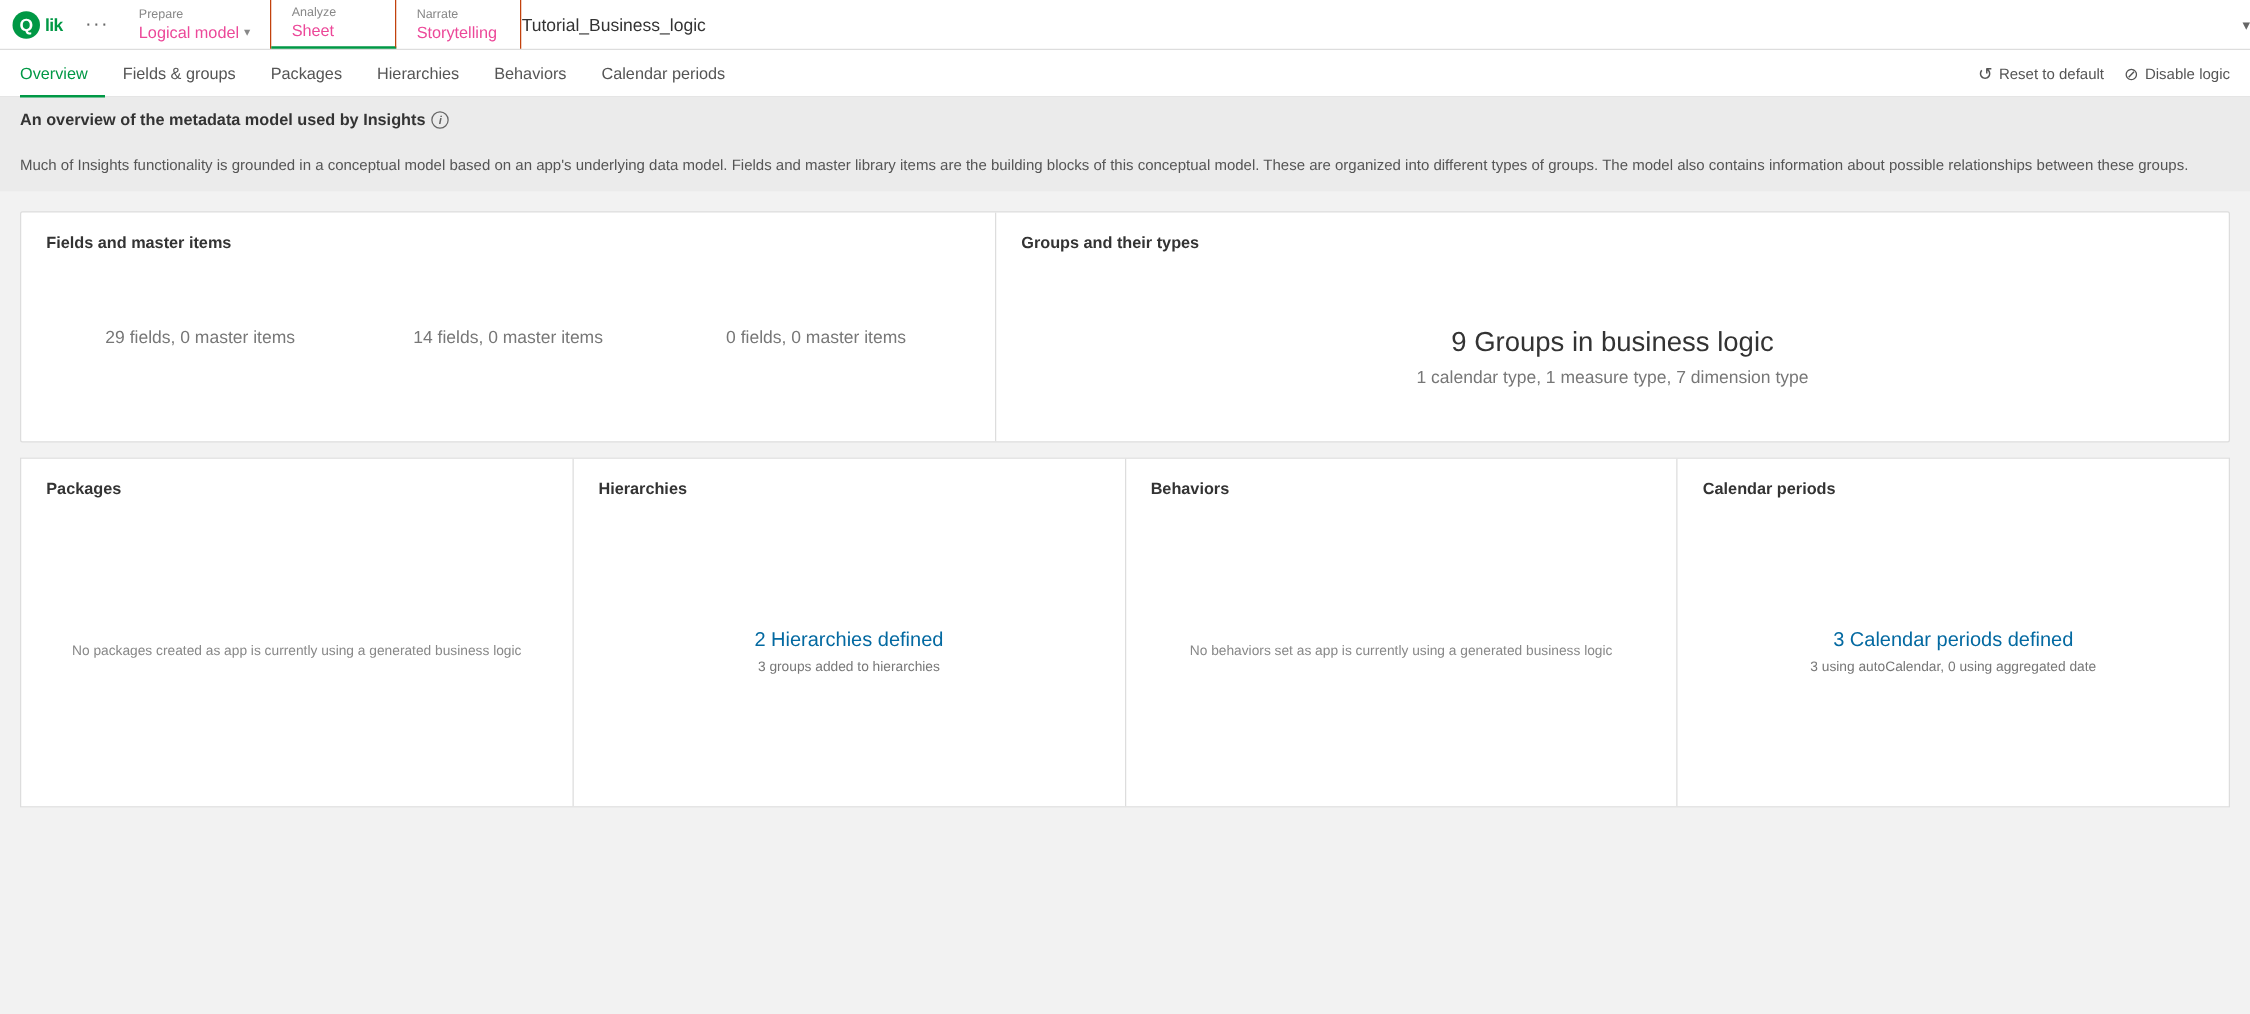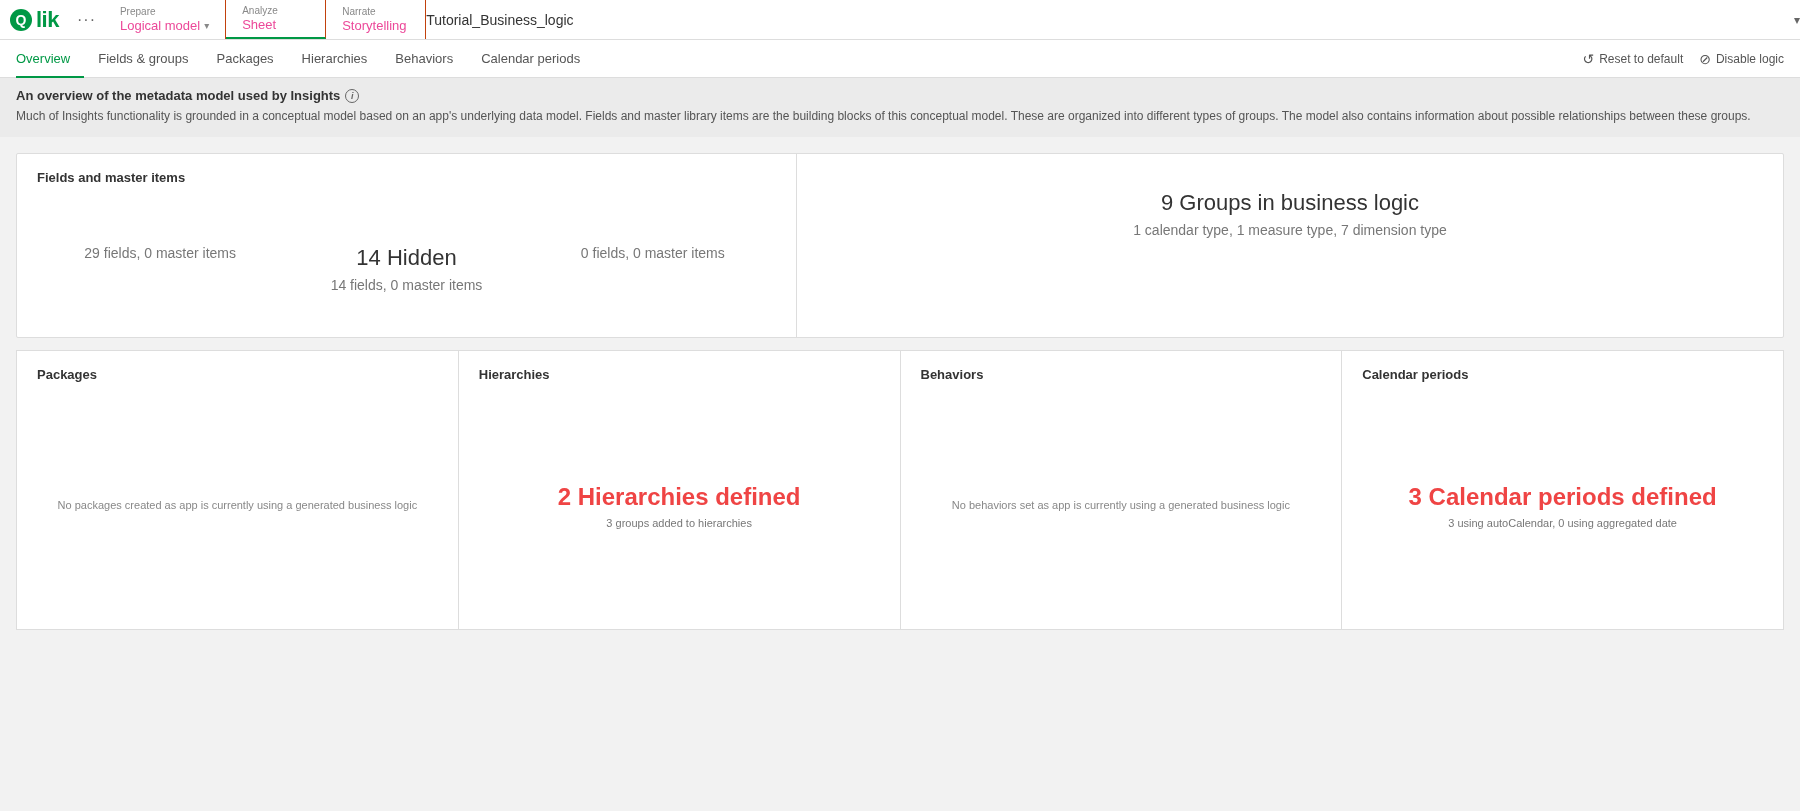--- a/index.html
+++ b/index.html
@@ -19,21 +19,21 @@
       align-items: center;
       padding: 0 10px;
       gap: 6px;
     }
     .qlik-logo {
       display: flex;
       align-items: center;
       gap: 4px;
     }
     .qlik-logo-text {
-      font-size: 22px;
+      font-size: 14px;
       font-weight: 700;
       color: #009845;
       letter-spacing: -0.5px;
     }
     .qlik-logo-q {
       width: 22px;
       height: 22px;
       background: #009845;
       border-radius: 50%;
       display: flex;
@@ -149,21 +149,21 @@
       background: #ebebeb;
       padding: 10px 16px 12px;
     }
     .info-banner-title {
       font-size: 13px;
       font-weight: 600;
       color: #333;
       display: flex;
       align-items: center;
       gap: 5px;
-      margin-bottom: 4px;
+      margin-bottom: 20px;
     }
     .info-icon {
       width: 14px;
       height: 14px;
       border-radius: 50%;
       border: 1.5px solid #666;
       display: inline-flex;
       align-items: center;
       justify-content: center;
       font-size: 9px;
@@ -249,23 +249,23 @@
       align-items: center;
       justify-content: center;
       text-align: center;
     }
     .card-content-text {
       font-size: 11px;
       color: #888;
       line-height: 1.6;
     }
     .card-content-large {
-      font-size: 24px;
-      font-weight: 700;
-      color: #ef4444;
+      font-size: 16px;
+      font-weight: 400;
+      color: #0369a1;
       margin-bottom: 6px;
     }
     .card-content-sub {
       font-size: 11px;
       color: #777;
     }
 
     
     .fields-groups-row {
       display: flex;
@@ -352,30 +352,30 @@
 
   <div class="fields-groups-row">
 
     <div class="fields-section">
       <div class="card-section-title">Fields and master items</div>
       <div class="card-stats">
         <div class="stat-item">
           <div class="stat-label">29 fields, 0 master items</div>
         </div>
         <div class="stat-item">
-          <div class="stat-number">14 Hidden</div>
           <div class="stat-label">14 fields, 0 master items</div>
         </div>
         <div class="stat-item">
           <div class="stat-label">0 fields, 0 master items</div>
         </div>
       </div>
     </div>
 
     <div class="groups-card">
+      <div class="card-section-title">Groups and their types</div>
       <div class="groups-stat">
         <div class="stat-number">9 Groups in business logic</div>
         <div class="stat-label">1 calendar type, 1 measure type, 7 dimension type</div>
       </div>
     </div>
   </div>
 
   <div class="cards-row-2">
 
     <div class="card-section-2">

